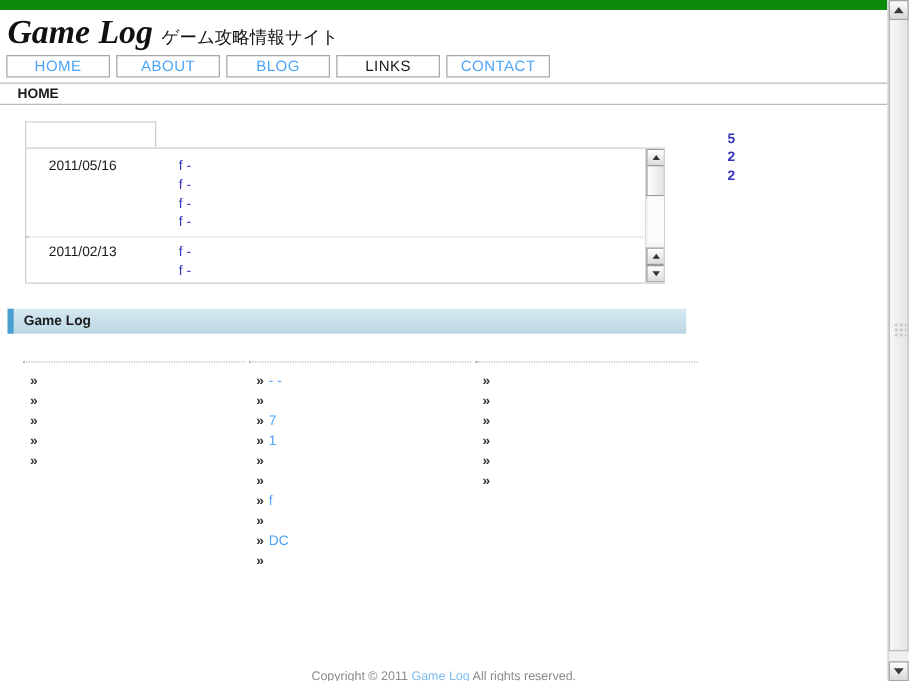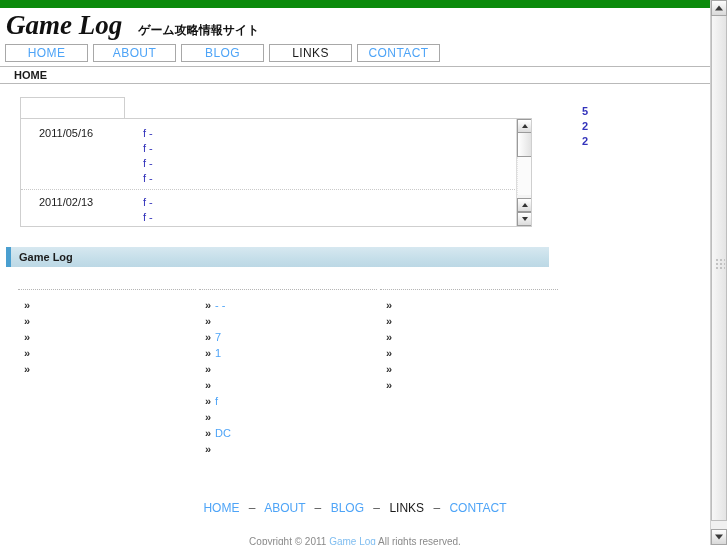--- a/index.html
+++ b/index.html
@@ -49,24 +49,24 @@
     font-family: "Liberation Serif", serif;
     font-style: italic;
     font-weight: bold;
     font-size: 27px;
     letter-spacing: 0px;
     color: #111;
     line-height: 1;
   }
   .logo-sub {
     font-family: "DejaVu Sans", sans-serif;
-    font-weight: bold;
-    font-size: 12px;
+    font-weight: normal;
+    font-size: 14px;
     color: #111;
-    margin-left: 16px;
+    margin-left: 7px;
     line-height: 1;
   }
 
   
   .nav {
     display: flex;
     padding-left: 5px;
     margin-top: 4px;
   }
   .nav-tab {
@@ -559,31 +559,20 @@
         <span class="link-text"></span>
       </div>
       <div class="link-item">
         <span class="chev">»</span>
         <span class="link-text"></span>
       </div>
     </div>
 
   </div>
 
-  <div class="footer-nav">
-    <span class="f-link">HOME</span>
-    <span class="f-sep">–</span>
-    <span class="f-link">ABOUT</span>
-    <span class="f-sep">–</span>
-    <span class="f-link">BLOG</span>
-    <span class="f-sep">–</span>
-    <span class="f-link active">LINKS</span>
-    <span class="f-sep">–</span>
-    <span class="f-link">CONTACT</span>
-  </div>
 
   <div class="copyright">
     <span>Copyright © 2011</span>
     <span class="cr-link">Game Log</span>
     <span>All rights reserved.</span>
   </div>
 
 </div>
 
 <div id="browser-sb">

